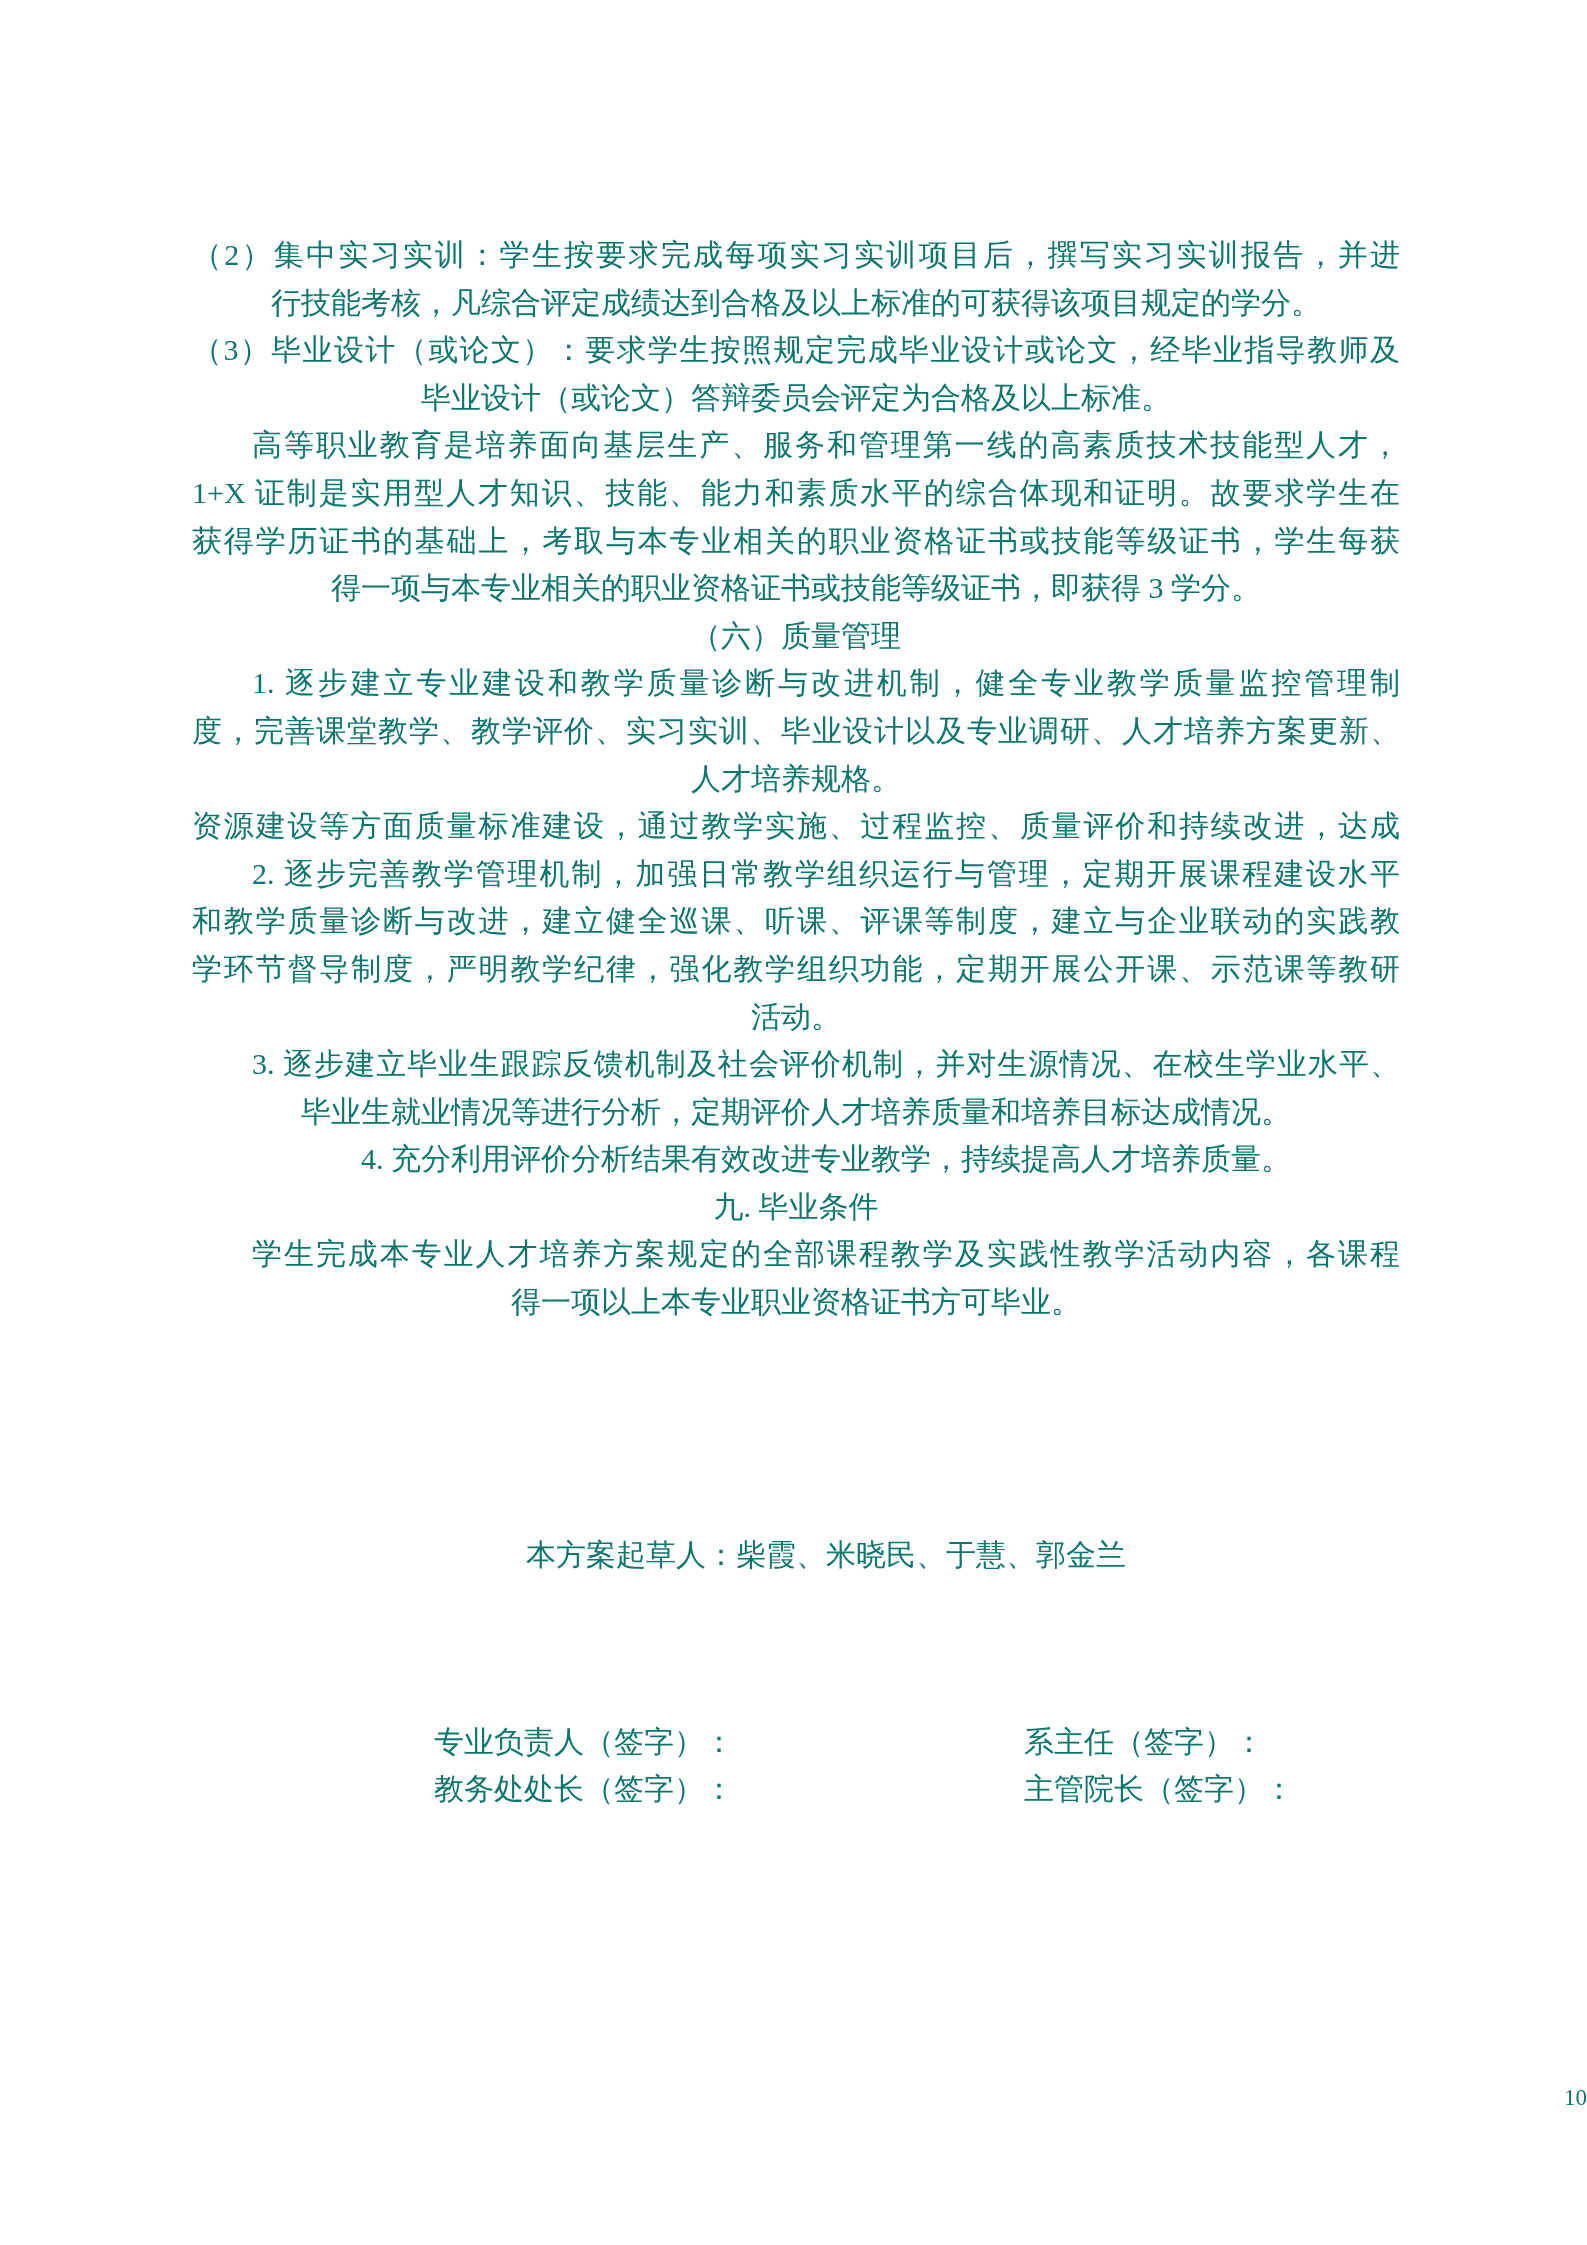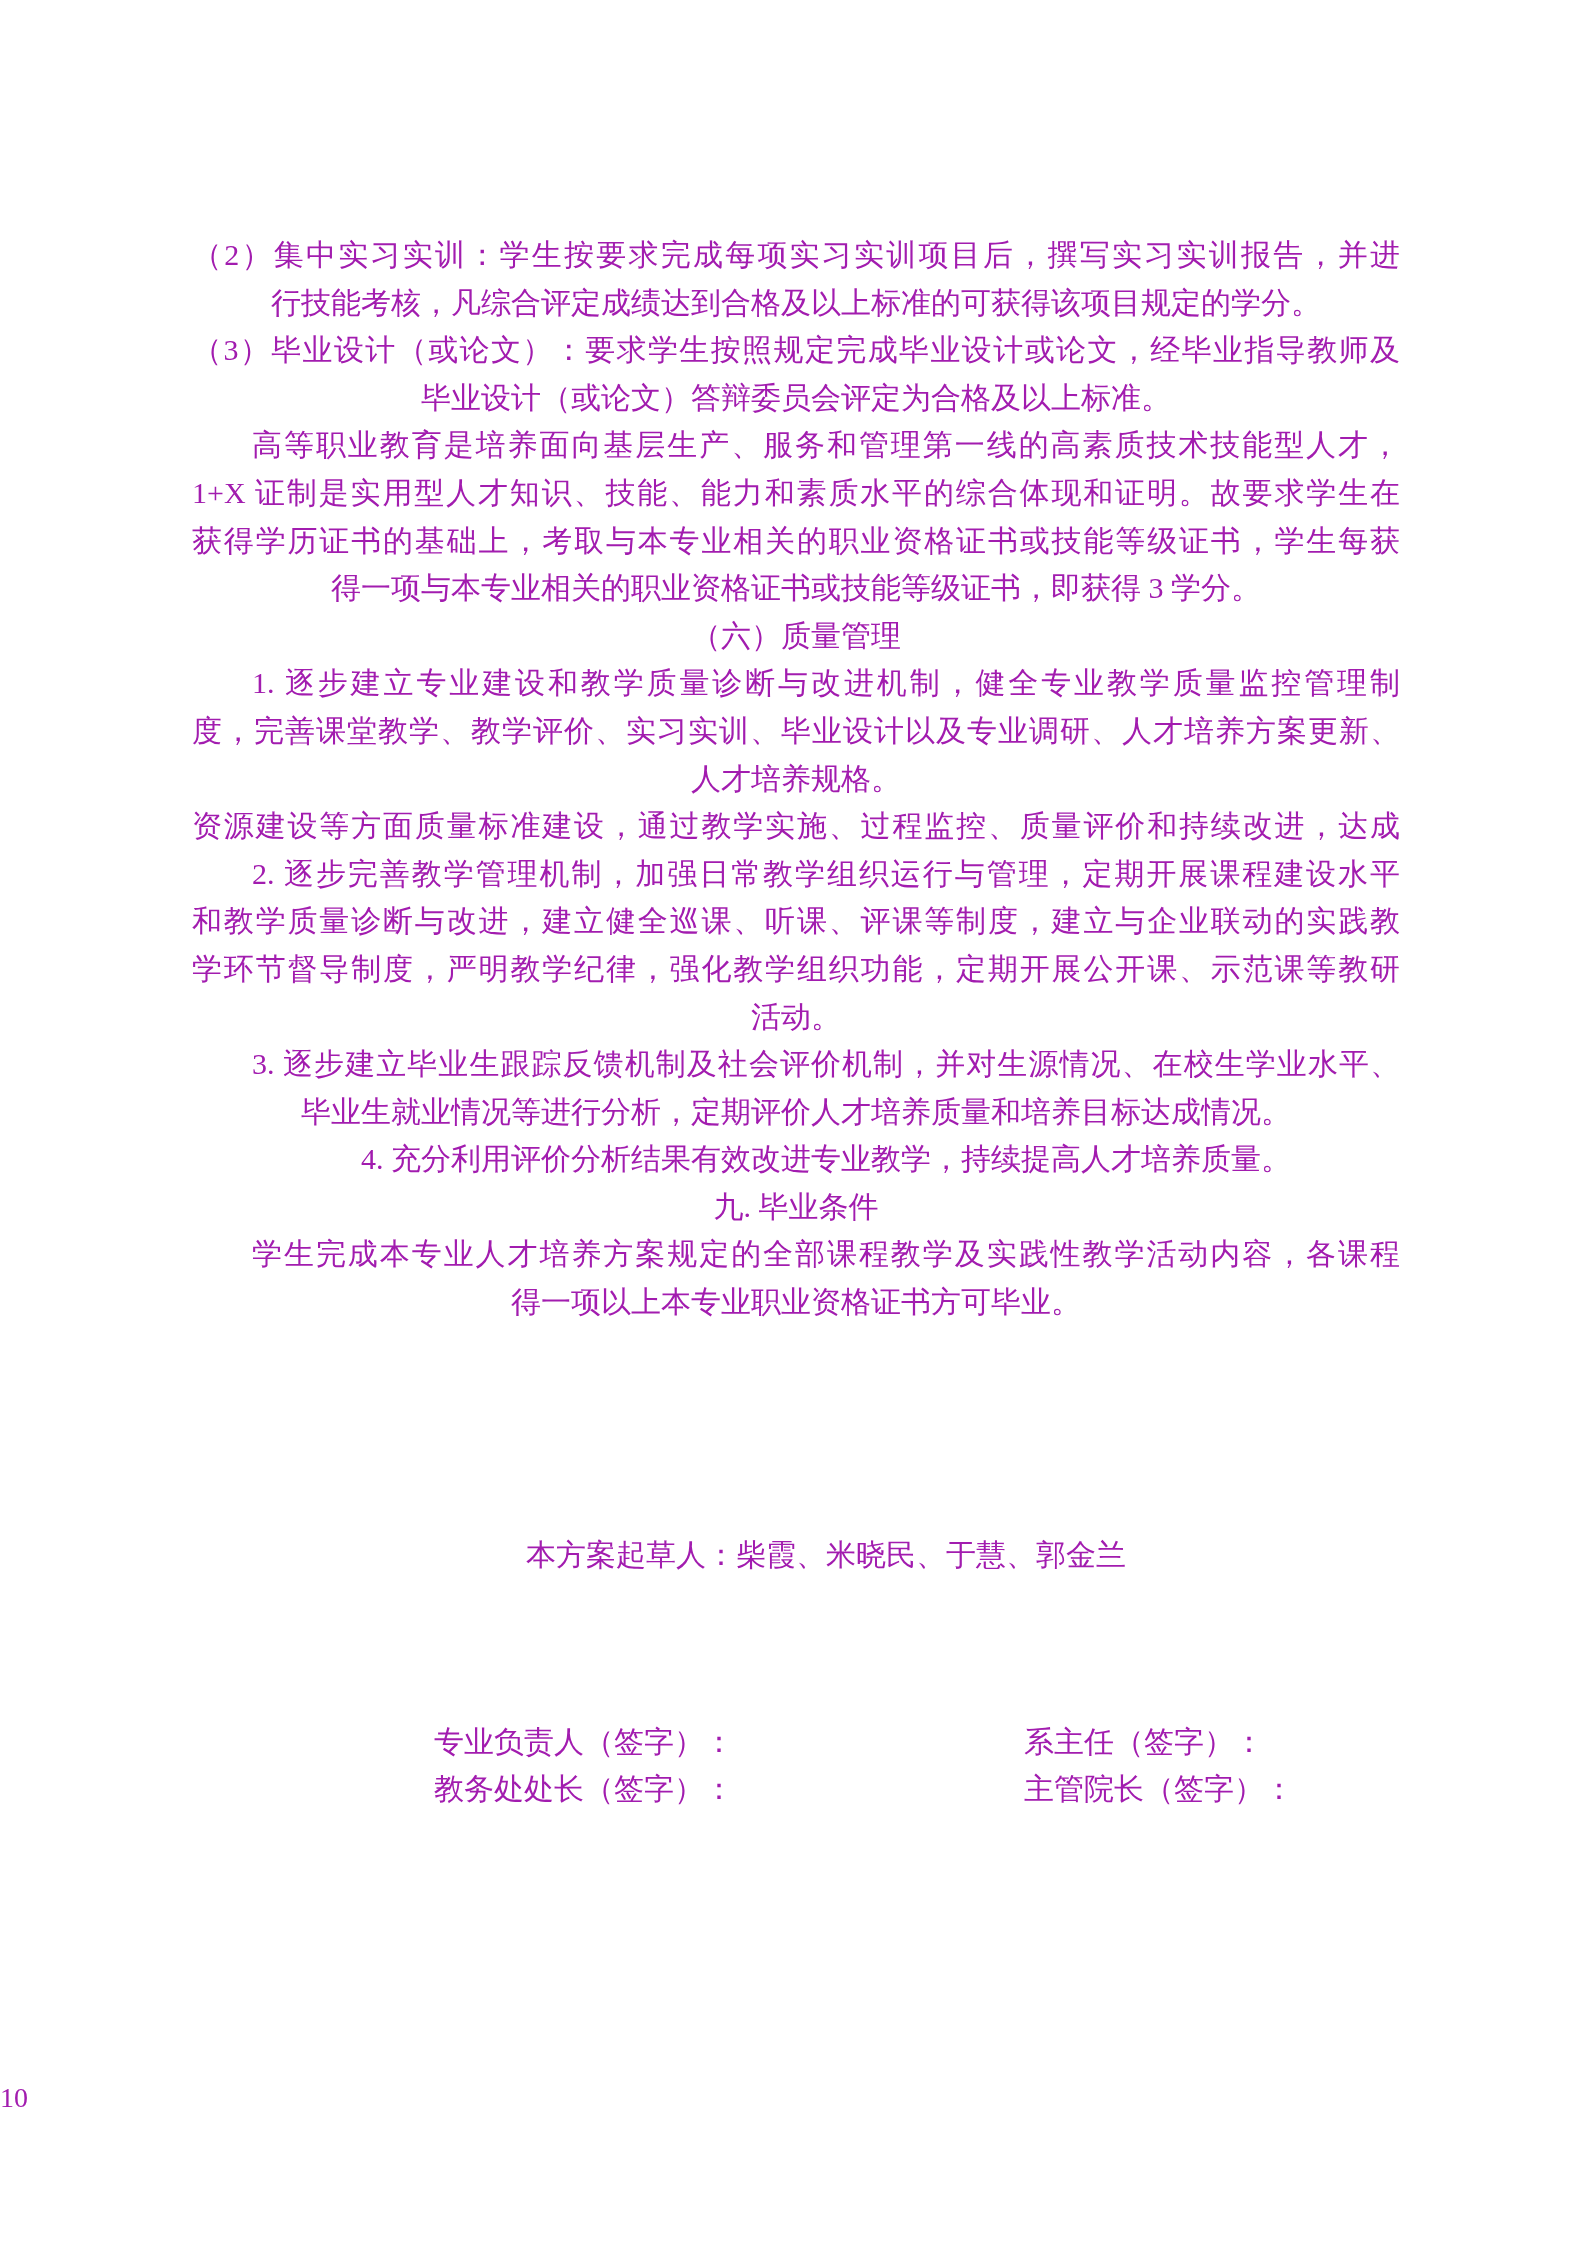--- a/index.html
+++ b/index.html
@@ -8,21 +8,21 @@
     padding: 0;
     background: #ffffff;
   }
   .page {
     position: relative;
     width: 1587px;
     height: 2245px;
     background: #ffffff;
     overflow: hidden;
     font-family: "Liberation Serif", "DejaVu Serif", serif;
-    color: #a21caf;
+    color: #0f766e;
   }
   .doc-body {
     position: absolute;
     left: 192px;
     top: 231px;
     width: 1208px;
     font-size: 30px;
     line-height: 47.6px;
   }
   .para { margin: 0; }
@@ -52,22 +52,22 @@
   .sig-right {
     position: absolute;
     left: 832px;
     white-space: nowrap;
   }
   .footer {
     position: absolute;
     left: 0;
     top: 2083px;
     width: 100%;
-    text-align: left;
-    font-size: 28px;
+    text-align: right;
+    font-size: 23px;
     line-height: 30px;
   }
 </style>
 </head>
 <body>
 
 <div class="page">
 
   <div class="doc-body">
 

